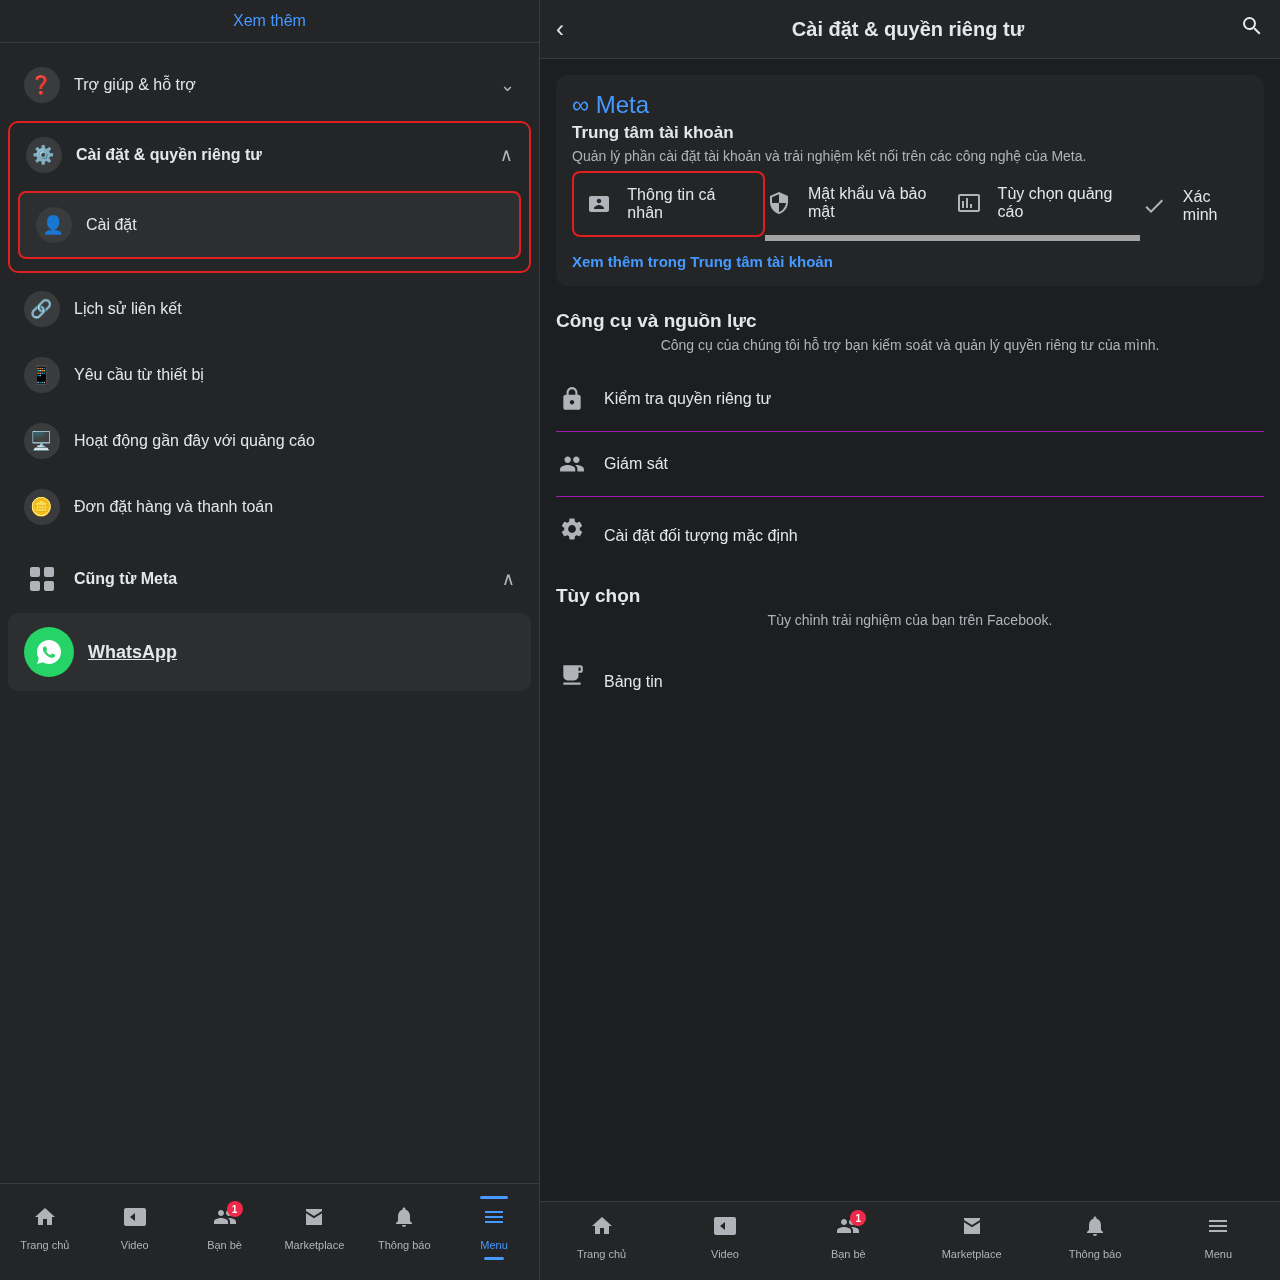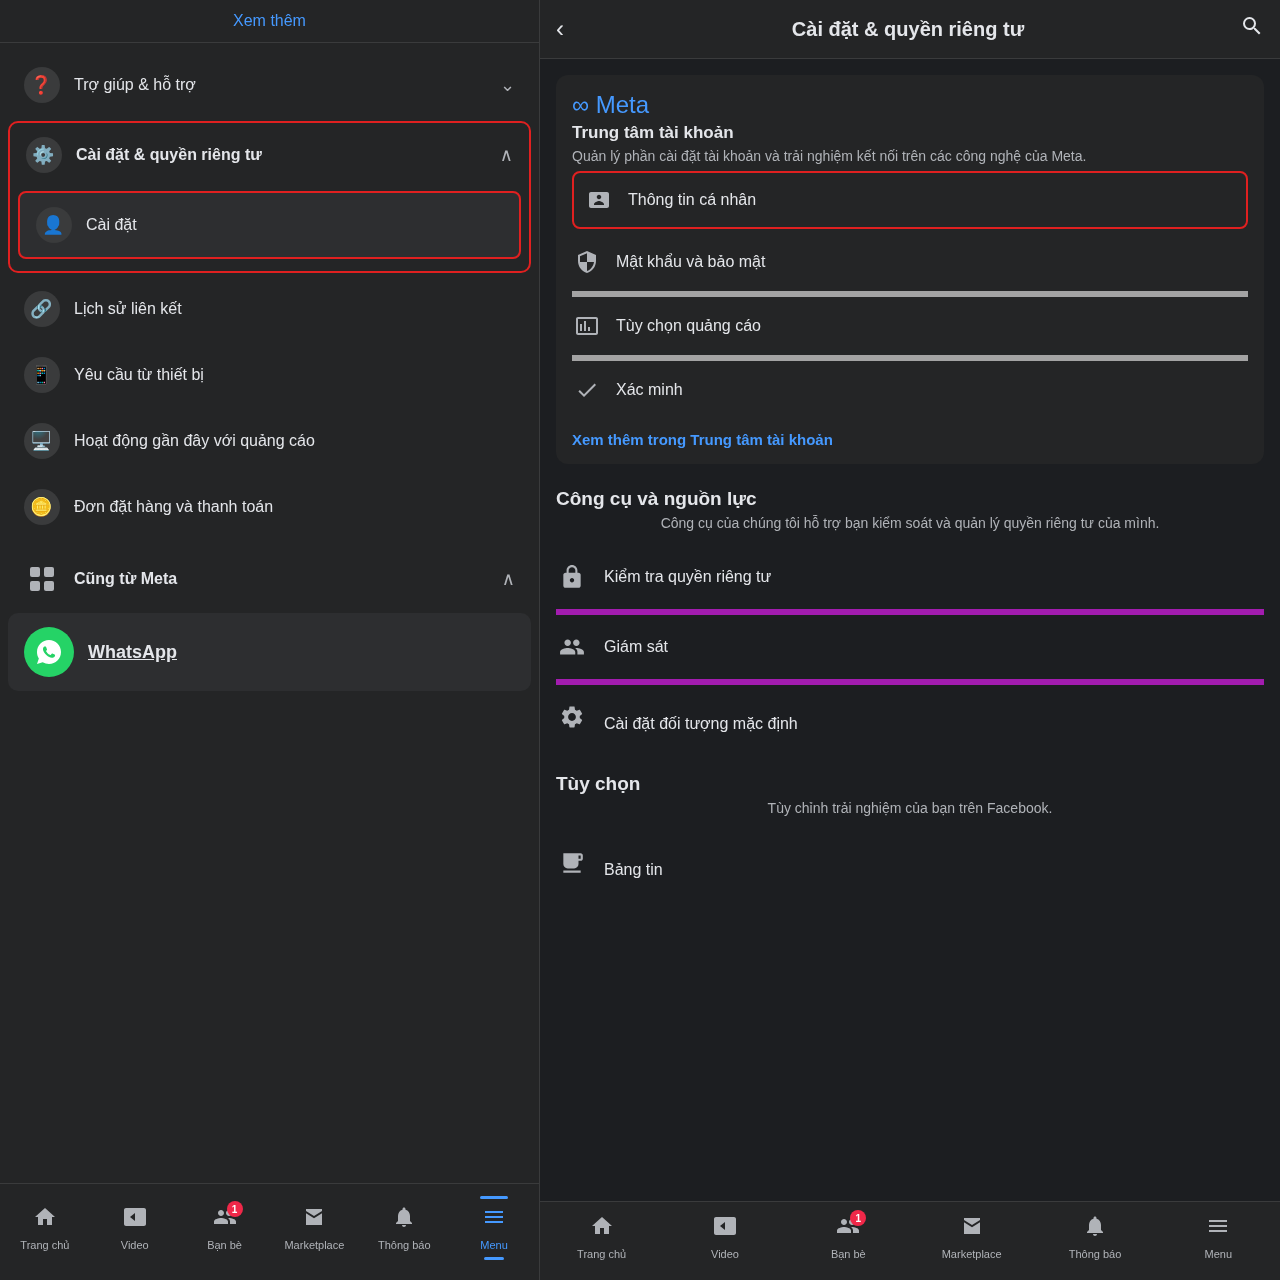--- a/index.html
+++ b/index.html
@@ -380,21 +380,21 @@
 
     .meta-card-desc {
       font-size: 14px;
       color: #b0b3b8;
       margin-bottom: 4px;
       line-height: 1.4;
     }
 
     .meta-options {
       display: flex;
-      flex-direction: column;
+      flex-direction: row;
       gap: 0;
     }
 
     .meta-option {
       display: flex;
       align-items: center;
       padding: 14px 0;
       gap: 14px;
       cursor: pointer;
       border-bottom: 6px solid #a3a3a3;
@@ -448,21 +448,21 @@
       line-height: 1.4;
       text-align: center;
     }
 
     .right-menu-item {
       display: flex;
       align-items: center;
       padding: 16px 0;
       gap: 16px;
       cursor: pointer;
-      border-bottom: 6px solid #a21caf;
+      border-bottom: 1px solid #a21caf;
     }
     .right-menu-item:last-child { border-bottom: none; align-items: flex-end; }
 
     .right-menu-icon {
       width: 32px;
       height: 32px;
       display: flex;
       align-items: center;
       justify-content: center;
       font-size: 22px;

